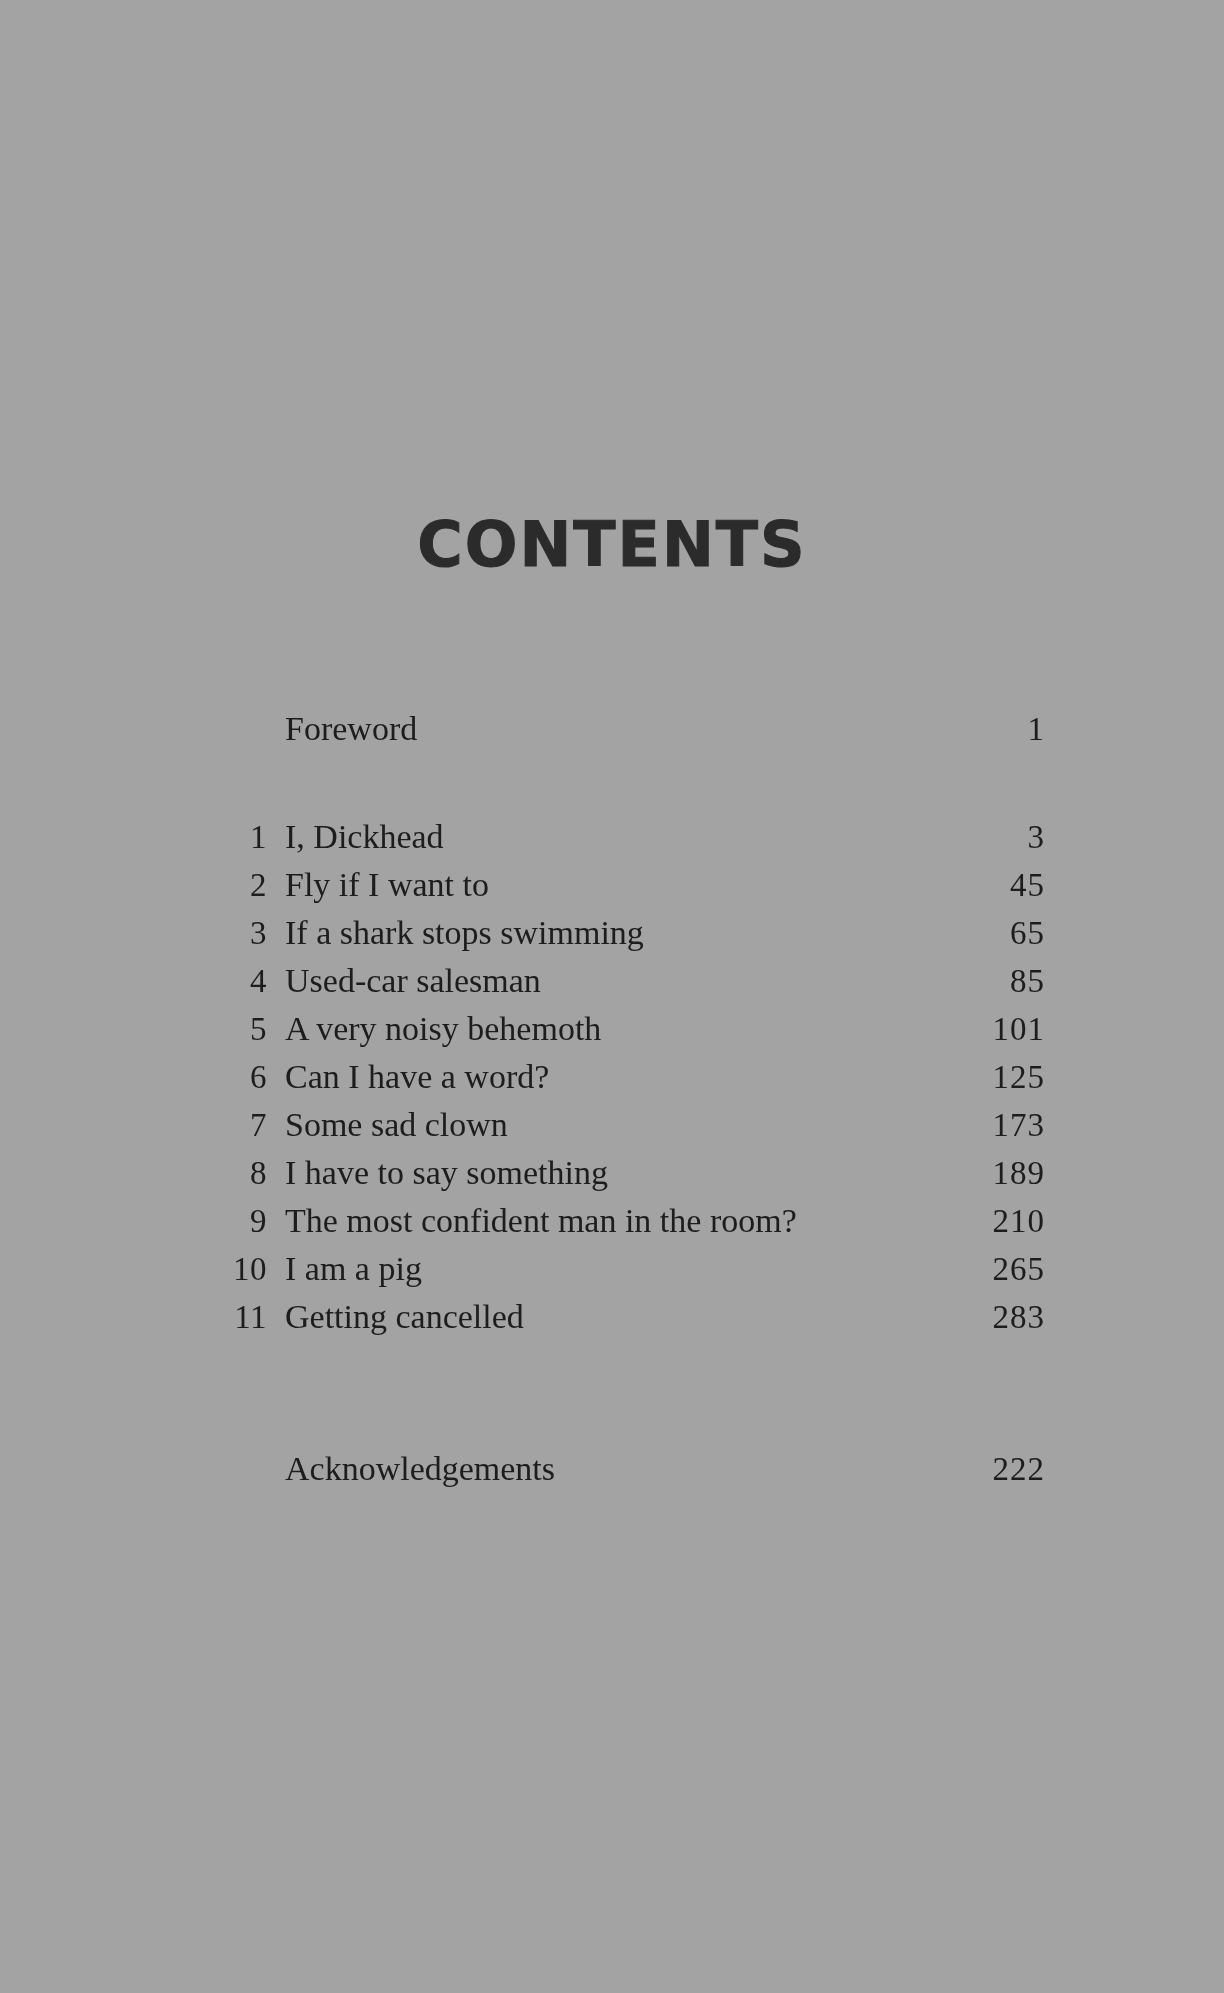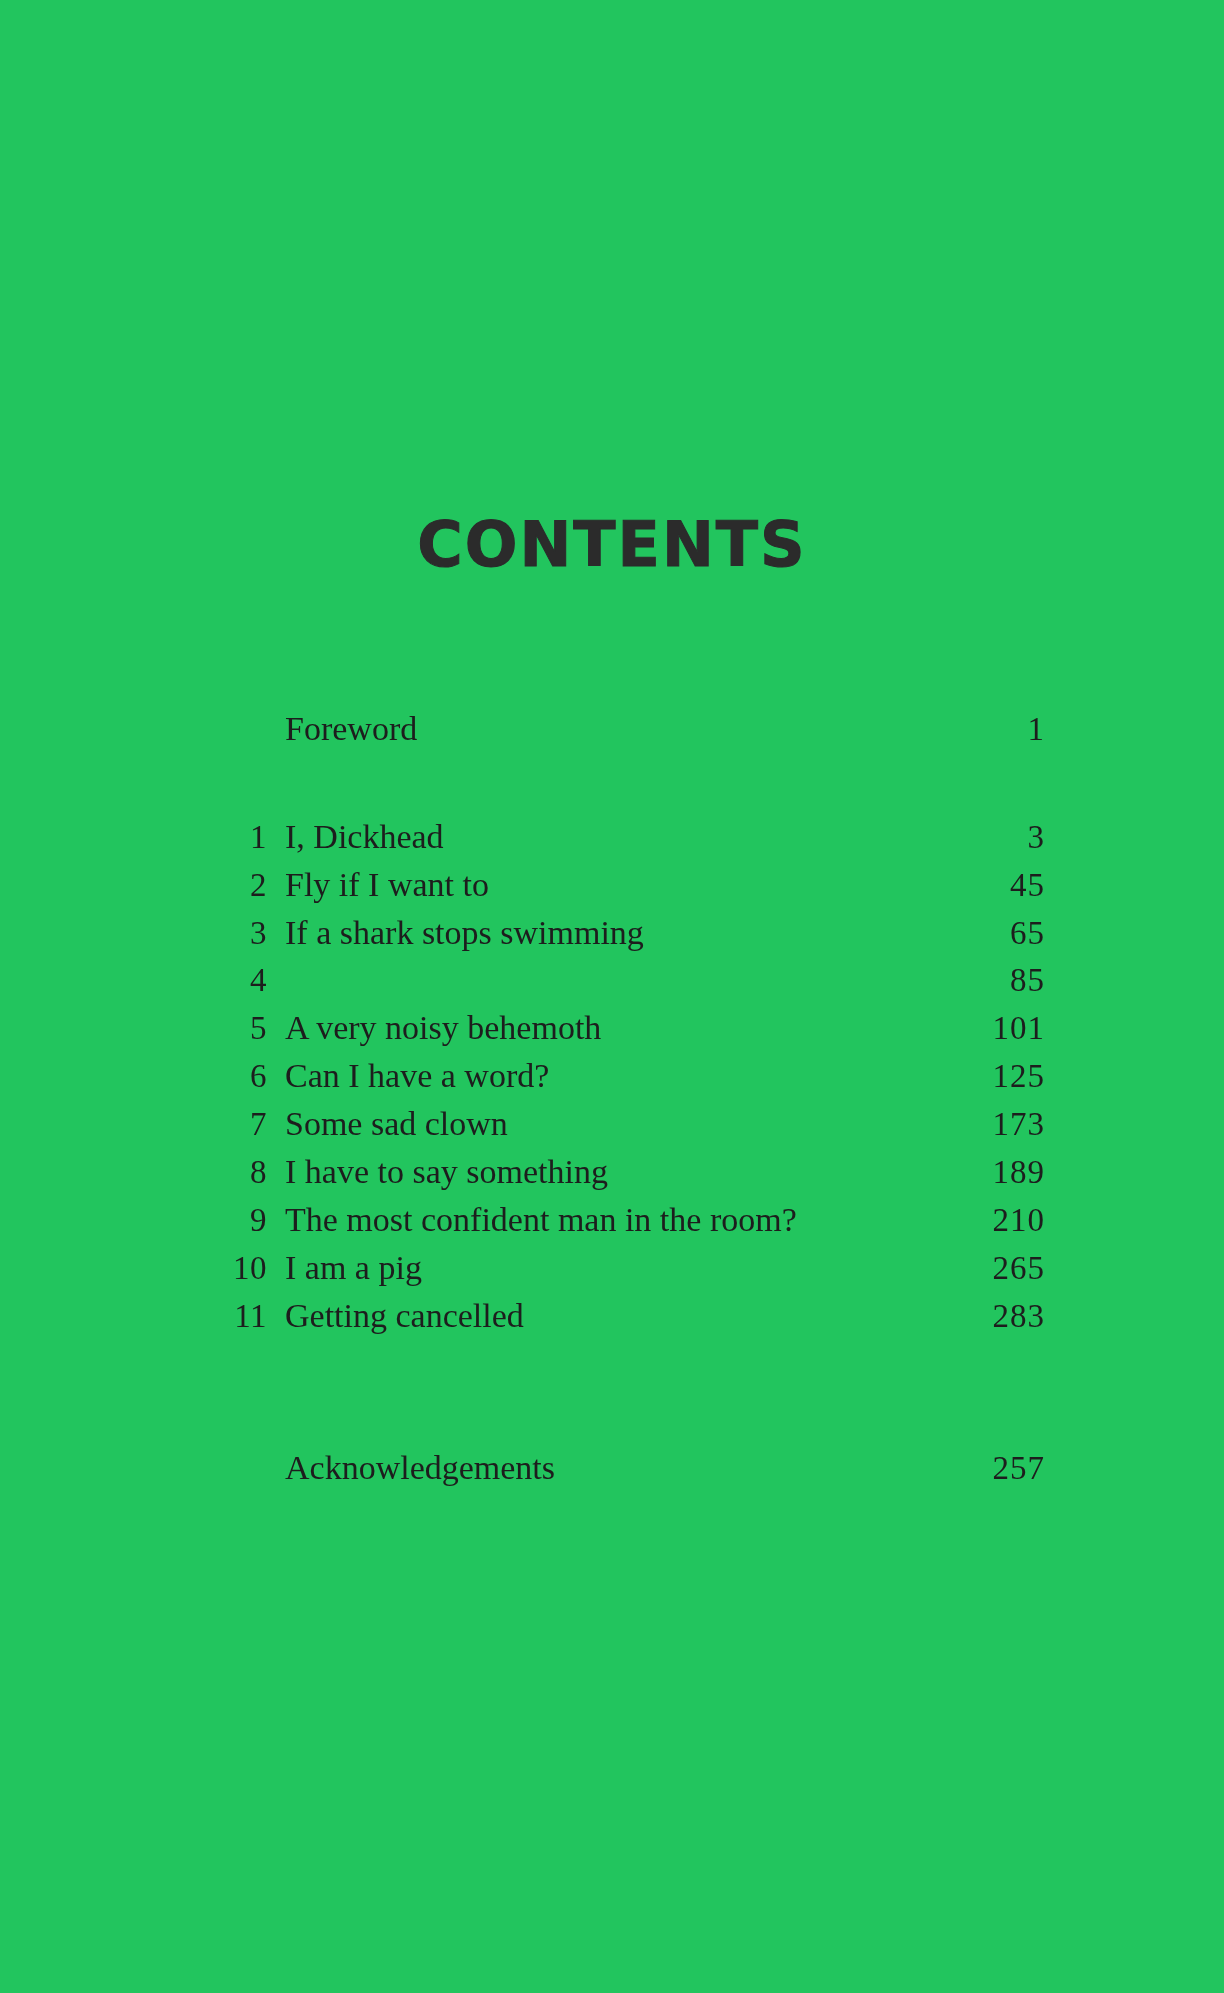--- a/index.html
+++ b/index.html
@@ -12,21 +12,21 @@
     height: 1993px;
     position: relative;
     font-family: "Liberation Serif", serif;
     color: #1a1a1a;
     overflow: hidden;
   }
 
   .page {
     position: absolute;
     inset: 0;
-    background: #22c55e;
+    background: #a3a3a3;
   }
 
   .contents-title {
     position: absolute;
     left: 0;
     right: 0;
     top: 508px;
     text-align: center;
     font-family: "DejaVu Sans", sans-serif;
     font-weight: bold;
@@ -117,20 +117,21 @@
       </div>
 
       <div class="toc-row">
         <span class="num">3</span>
         <span class="title">If a shark stops swimming</span>
         <span class="page-no">65</span>
       </div>
 
       <div class="toc-row">
         <span class="num">4</span>
+        <span class="title">Used-car salesman</span>
         <span class="page-no">85</span>
       </div>
 
       <div class="toc-row">
         <span class="num">5</span>
         <span class="title">A very noisy behemoth</span>
         <span class="page-no">101</span>
       </div>
 
       <div class="toc-row">
@@ -168,18 +169,18 @@
         <span class="title">Getting cancelled</span>
         <span class="page-no">283</span>
       </div>
 
     </div>
 
     <div class="back-matter">
       <div class="toc-row">
         <span class="num"></span>
         <span class="title">Acknowledgements</span>
-        <span class="page-no">257</span>
+        <span class="page-no">222</span>
       </div>
     </div>
 
   </div>
 </div>
 
 </body></html>

